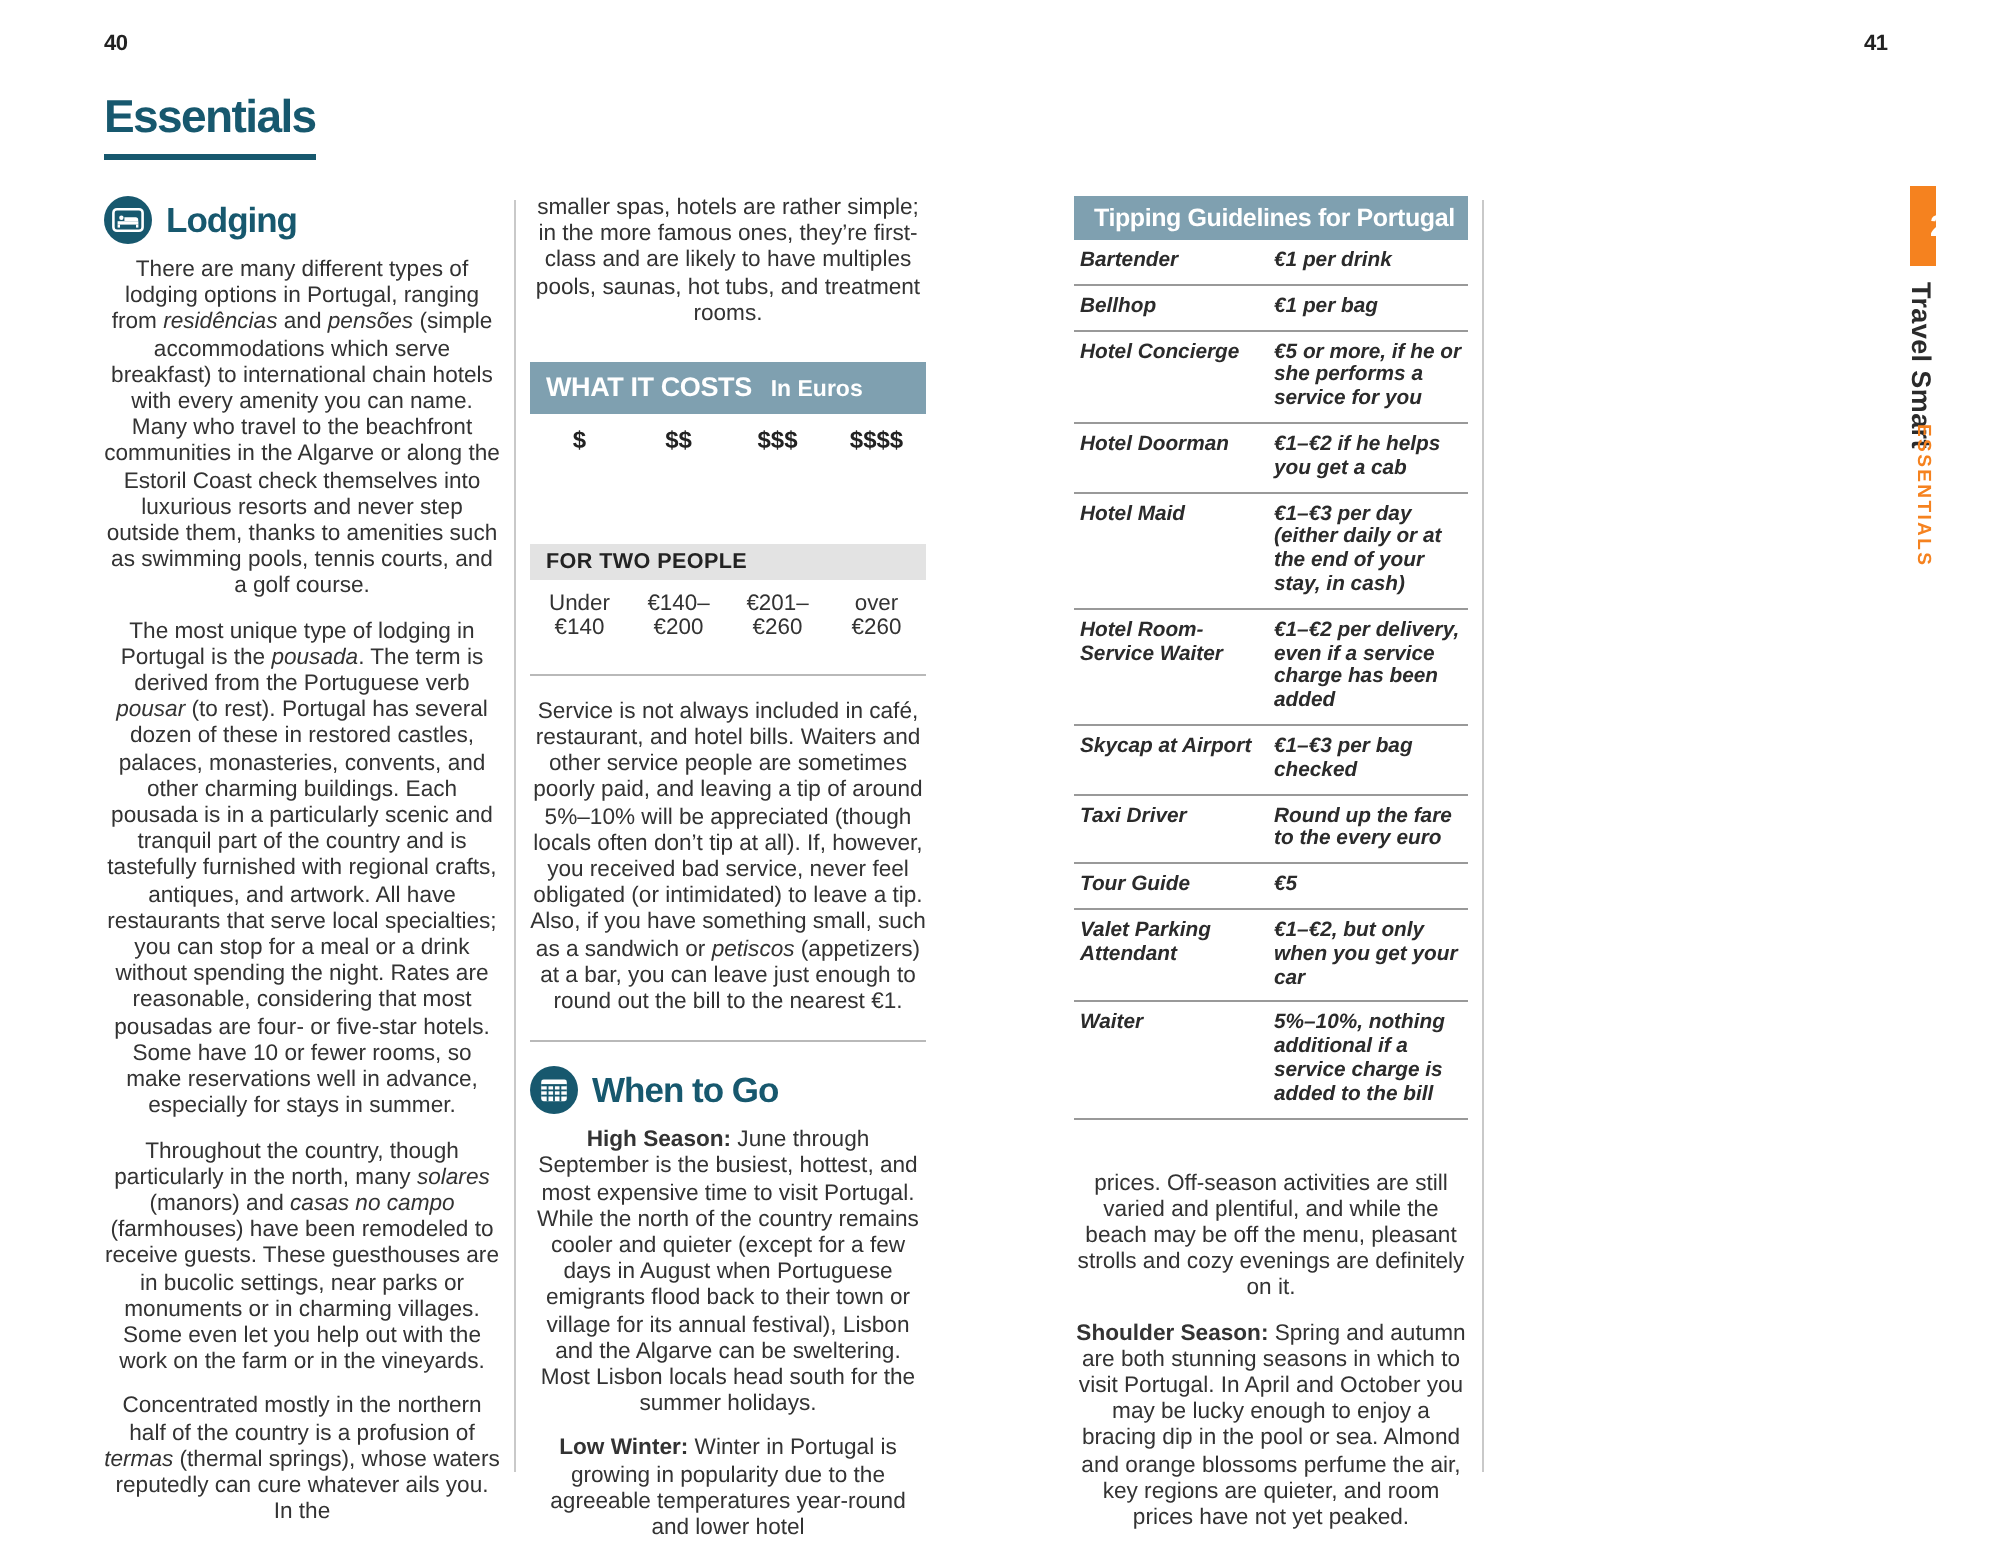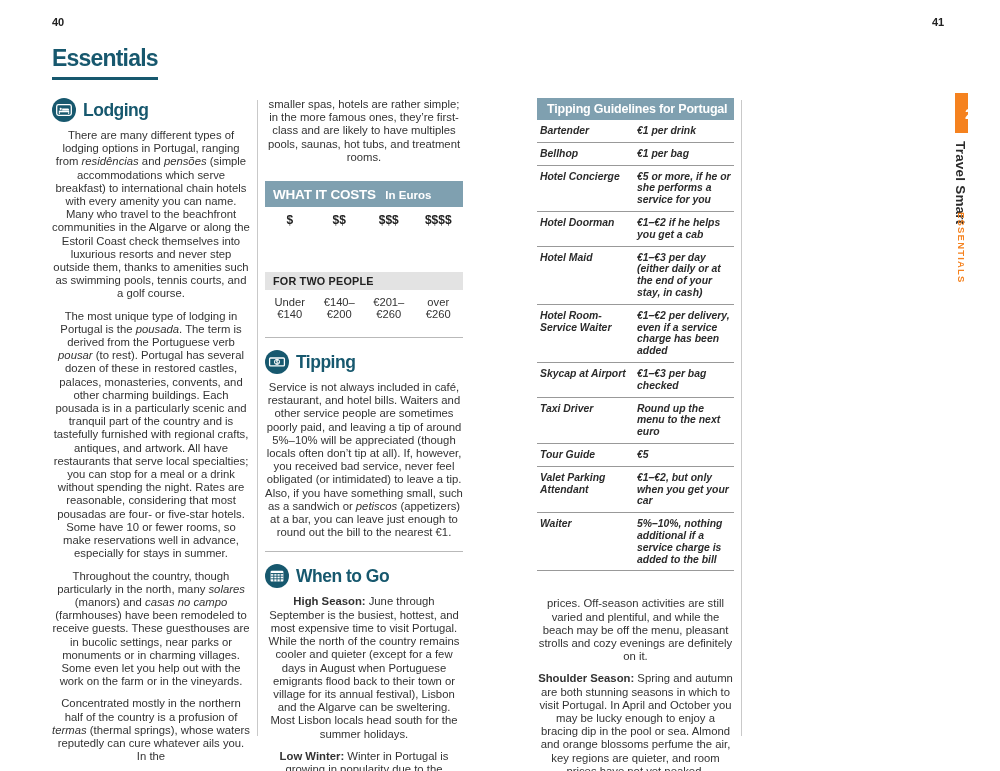--- a/index.html
+++ b/index.html
@@ -119,30 +119,20 @@
           </div>
           <div class="range-cell">
             <div>over</div>
             <div>€260</div>
           </div>
         </div>
     </div>
 
     <div class="divider"></div>
 
-    <div class="section-header">
-      <span class="icon-circle">
-        <svg width="24" height="24" viewBox="0 0 24 24">
-          <rect x="4.6" y="8" width="14.8" height="7.9" rx="1" fill="none" stroke="#fff" stroke-width="1.3"></rect>
-          <circle cx="12" cy="11.9" r="2.6" fill="none" stroke="#fff" stroke-width="1"></circle>
-          <text x="12" y="13.9" text-anchor="middle" font-size="5.6" font-weight="bold" fill="#fff" font-family="Liberation Sans, sans-serif">$</text>
-        </svg>
-      </span>
-      <span class="section-title">Tipping</span>
-    </div>
     <p class="body-p"><span>Service is not always included in café, restaurant, and hotel bills. Waiters and other service people are sometimes poorly paid, and leaving a tip of around 5%–10% will be appreciated (though locals often don’t tip at all). If, however, you received bad service, never feel obligated (or intimidated) to leave a tip. Also, if you have something small, such as a sandwich or </span><span class="it">petiscos</span><span> (appetizers) at a bar, you can leave just enough to round out the bill to the nearest €1.</span></p>
 
     <div class="divider"></div>
 
     <div class="section-header">
       <span class="icon-circle">
         <svg width="24" height="24" viewBox="0 0 24 24">
           <rect x="5.6" y="6.8" width="12.8" height="10.8" rx="1.2" fill="#fff"></rect>
           <line class="teal-stroke" x1="5.6" y1="9.6" x2="18.4" y2="9.6" stroke-width="1.1"></line>
           <line class="teal-stroke" x1="5.6" y1="12.2" x2="18.4" y2="12.2" stroke-width="0.9"></line>
@@ -187,21 +177,21 @@
           <div class="gl-row">
             <div class="gl-label">Hotel Room-Service Waiter</div>
             <div class="gl-value">€1–€2 per delivery, even if a service charge has been added</div>
           </div>
           <div class="gl-row">
             <div class="gl-label">Skycap at Airport</div>
             <div class="gl-value">€1–€3 per bag checked</div>
           </div>
           <div class="gl-row">
             <div class="gl-label">Taxi Driver</div>
-            <div class="gl-value">Round up the menu to the next euro</div>
+            <div class="gl-value">Round up the fare to the every euro</div>
           </div>
           <div class="gl-row">
             <div class="gl-label">Tour Guide</div>
             <div class="gl-value">€5</div>
           </div>
           <div class="gl-row">
             <div class="gl-label">Valet Parking Attendant</div>
             <div class="gl-value">€1–€2, but only when you get your car</div>
           </div>
           <div class="gl-row">

